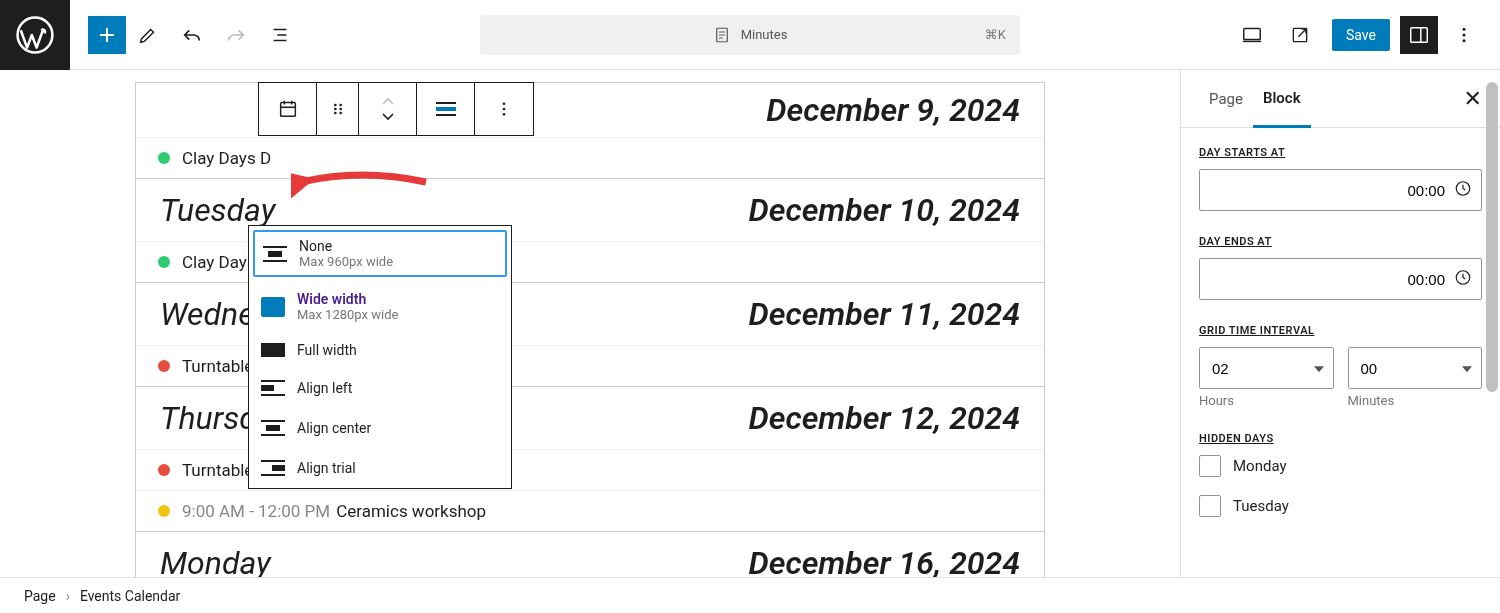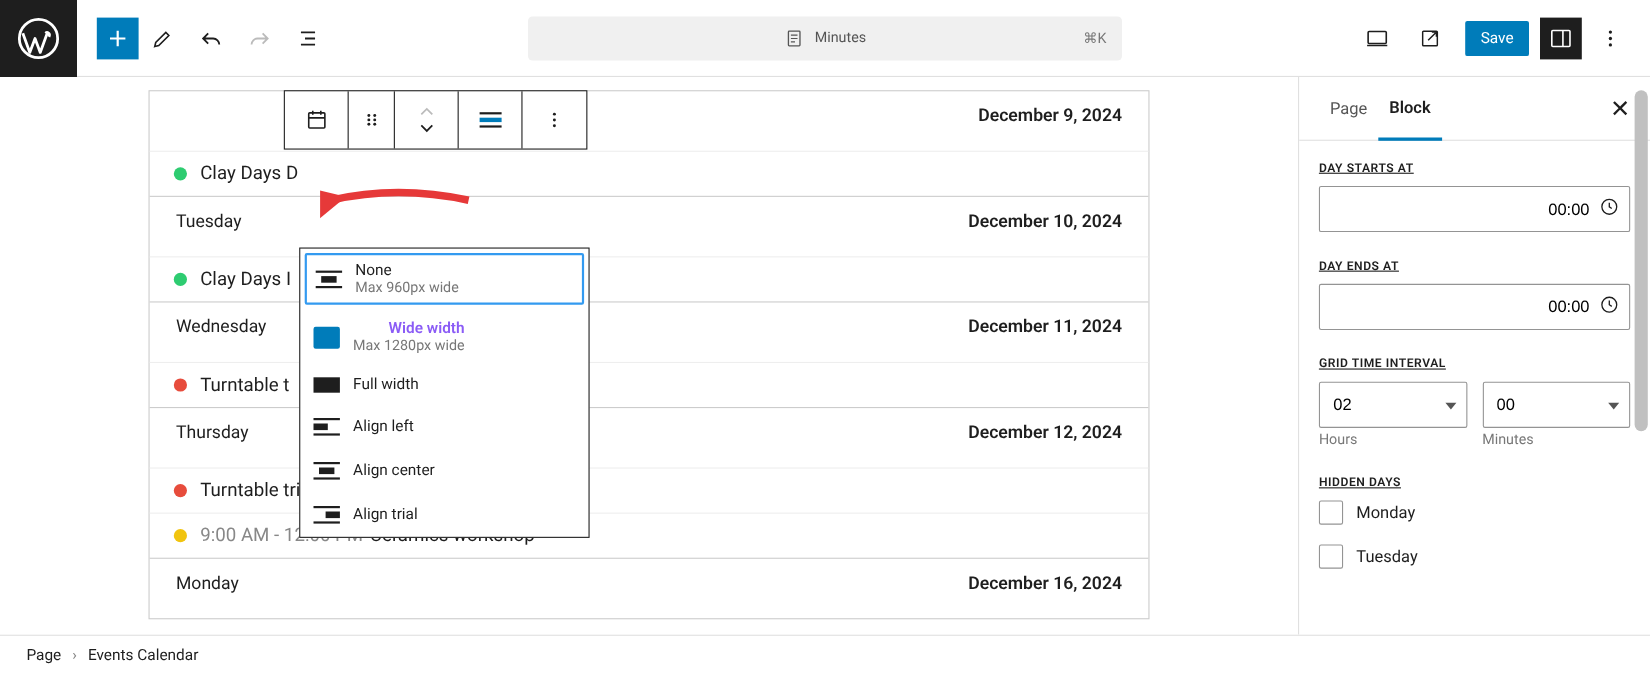--- a/index.html
+++ b/index.html
@@ -41,35 +41,35 @@
 .align-glyph i { height: 2px; background: #1e1e1e; display: block; }
 .align-glyph i.accent { background: #007cba; }
 
 
 .arrow { position: absolute; left: 291px; top: 90px; width: 140px; height: 40px; z-index: 10; pointer-events: none; }
 
 
 .cal-wrap { position: relative; }
 .cal-row { border-bottom: 1px solid #ccc; display: flex; flex-direction: column; }
 .cal-row:last-child { border-bottom: none; }
-.cal-head { display: flex; justify-content: space-between; align-items: flex-start; padding: 12px 24px 12px 24px; font-size: 16px; font-weight: 400; min-height: 54px; }
+.cal-head { display: flex; justify-content: space-between; align-items: center; padding: 12px 24px 12px 24px; font-size: 32px; font-weight: 400; min-height: 54px; font-style: italic; }
 .cal-head.first { height: 54px; }
 .cal-head-day { }
 .cal-head-date { font-weight: 600; }
 .events { border-top: 1px solid #eee; }
 .event { display: flex; align-items: center; padding: 10px 22px; font-size: 17px; border-bottom: 1px solid #eee; }
 .event:last-child { border-bottom: none; }
 .dot { width: 12px; height: 12px; border-radius: 50%; margin-right: 12px; flex-shrink: 0; }
 .ev-time { color: #888; margin-right: 6px; }
 
 
-.dropdown { position: absolute; left: 272px; top: 155px; width: 264px; background: #fff; border: 1px solid #1e1e1e; z-index: 20; }
+.dropdown { position: absolute; left: 248px; top: 155px; width: 264px; background: #fff; border: 1px solid #1e1e1e; z-index: 20; }
 .dd-item { display: flex; align-items: center; padding: 10px 12px; cursor: pointer; gap: 12px; }
 .dd-item.hl { border: 2px solid #339af0; margin: 4px; border-radius: 2px; padding: 6px 8px; }
-.dd-item.selected .dd-title { color: #8b5cf6; font-weight: 600; text-align: right; }
+.dd-item.selected .dd-title { color: #4c1d95; font-weight: 600; }
 .dd-item.selected .dd-icon-wide { background: #007cba; }
 .dd-icon { width: 24px; height: 20px; display: flex; flex-direction: column; justify-content: center; gap: 3px; flex-shrink: 0; }
 .dd-icon i { height: 2px; background: #1e1e1e; }
 .dd-icon-wide { width: 24px; height: 20px; background: #1e1e1e; border-radius: 2px; flex-shrink: 0; }
 .dd-icon-full { width: 24px; height: 14px; background: #1e1e1e; flex-shrink: 0; }
 .dd-text { display: flex; flex-direction: column; }
 .dd-title { font-size: 14px; color: #1e1e1e; }
 .dd-sub { font-size: 13px; color: #777; }
 
 

